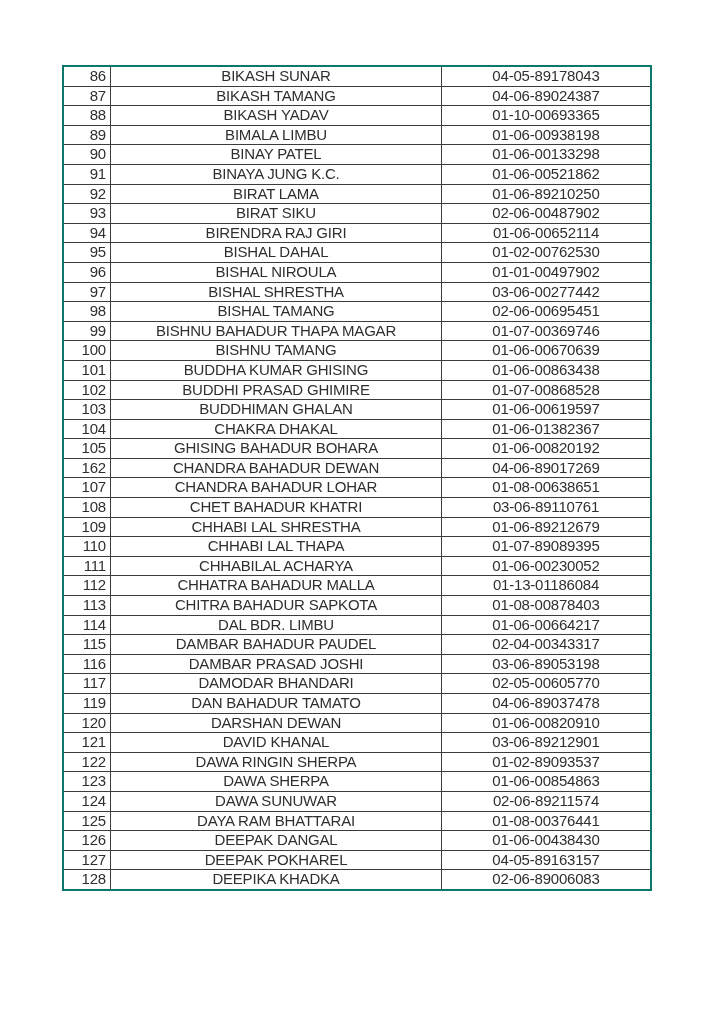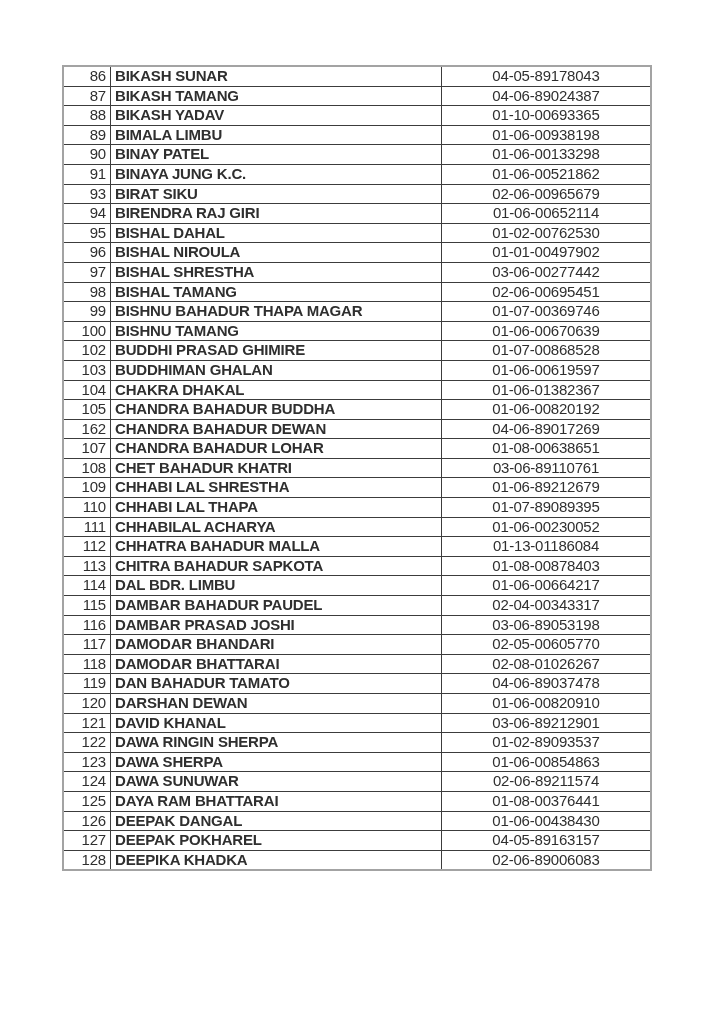--- a/index.html
+++ b/index.html
@@ -19,43 +19,42 @@
     inset: 0;
     background: #ffffff;
   }
   table.roster {
     position: absolute;
     left: 62px;
     top: 65px;
     width: 560px;
     border-collapse: collapse;
     table-layout: fixed;
-    border: 2px solid #a3a3a3;
+    border: 2px solid #0f766e;
   }
   table.roster td {
     border: 1px solid #3c3c3c;
     height: 18.6px;
     font-size: 15px;
     line-height: 18.6px;
     color: #2f2f2f;
     white-space: nowrap;
     overflow: hidden;
     padding: 0 4px;
     letter-spacing: -0.2px;
   }
   td.cell-sn {
     width: 38px;
     text-align: right;
     padding-right: 7px;
   }
   td.cell-name {
     width: 322px;
-    text-align: left;
+    text-align: center;
     padding-left: 5px;
-    font-weight: bold;
   }
   td.cell-id {
     width: 200px;
     text-align: center;
     padding-left: 5px;
   }
 </style>
 </head>
 <body>
 
@@ -86,23 +85,28 @@
           <td class="cell-sn">90</td>
           <td class="cell-name">BINAY PATEL</td>
           <td class="cell-id">01-06-00133298</td>
         </tr>
         <tr>
           <td class="cell-sn">91</td>
           <td class="cell-name">BINAYA JUNG K.C.</td>
           <td class="cell-id">01-06-00521862</td>
         </tr>
         <tr>
+          <td class="cell-sn">92</td>
+          <td class="cell-name">BIRAT LAMA</td>
+          <td class="cell-id">01-06-89210250</td>
+        </tr>
+        <tr>
           <td class="cell-sn">93</td>
           <td class="cell-name">BIRAT SIKU</td>
-          <td class="cell-id">02-06-00965679</td>
+          <td class="cell-id">02-06-00487902</td>
         </tr>
         <tr>
           <td class="cell-sn">94</td>
           <td class="cell-name">BIRENDRA RAJ GIRI</td>
           <td class="cell-id">01-06-00652114</td>
         </tr>
         <tr>
           <td class="cell-sn">95</td>
           <td class="cell-name">BISHAL DAHAL</td>
           <td class="cell-id">01-02-00762530</td>
@@ -126,37 +130,42 @@
           <td class="cell-sn">99</td>
           <td class="cell-name">BISHNU BAHADUR THAPA MAGAR</td>
           <td class="cell-id">01-07-00369746</td>
         </tr>
         <tr>
           <td class="cell-sn">100</td>
           <td class="cell-name">BISHNU TAMANG</td>
           <td class="cell-id">01-06-00670639</td>
         </tr>
         <tr>
+          <td class="cell-sn">101</td>
+          <td class="cell-name">BUDDHA KUMAR GHISING</td>
+          <td class="cell-id">01-06-00863438</td>
+        </tr>
+        <tr>
           <td class="cell-sn">102</td>
           <td class="cell-name">BUDDHI PRASAD GHIMIRE</td>
           <td class="cell-id">01-07-00868528</td>
         </tr>
         <tr>
           <td class="cell-sn">103</td>
           <td class="cell-name">BUDDHIMAN GHALAN</td>
           <td class="cell-id">01-06-00619597</td>
         </tr>
         <tr>
           <td class="cell-sn">104</td>
           <td class="cell-name">CHAKRA DHAKAL</td>
           <td class="cell-id">01-06-01382367</td>
         </tr>
         <tr>
           <td class="cell-sn">105</td>
-          <td class="cell-name">CHANDRA BAHADUR BUDDHA</td>
+          <td class="cell-name">GHISING BAHADUR BOHARA</td>
           <td class="cell-id">01-06-00820192</td>
         </tr>
         <tr>
           <td class="cell-sn">162</td>
           <td class="cell-name">CHANDRA BAHADUR DEWAN</td>
           <td class="cell-id">04-06-89017269</td>
         </tr>
         <tr>
           <td class="cell-sn">107</td>
           <td class="cell-name">CHANDRA BAHADUR LOHAR</td>
@@ -204,25 +213,20 @@
         </tr>
         <tr>
           <td class="cell-sn">116</td>
           <td class="cell-name">DAMBAR PRASAD JOSHI</td>
           <td class="cell-id">03-06-89053198</td>
         </tr>
         <tr>
           <td class="cell-sn">117</td>
           <td class="cell-name">DAMODAR BHANDARI</td>
           <td class="cell-id">02-05-00605770</td>
-        </tr>
-        <tr>
-          <td class="cell-sn">118</td>
-          <td class="cell-name">DAMODAR BHATTARAI</td>
-          <td class="cell-id">02-08-01026267</td>
         </tr>
         <tr>
           <td class="cell-sn">119</td>
           <td class="cell-name">DAN BAHADUR TAMATO</td>
           <td class="cell-id">04-06-89037478</td>
         </tr>
         <tr>
           <td class="cell-sn">120</td>
           <td class="cell-name">DARSHAN DEWAN</td>
           <td class="cell-id">01-06-00820910</td>

